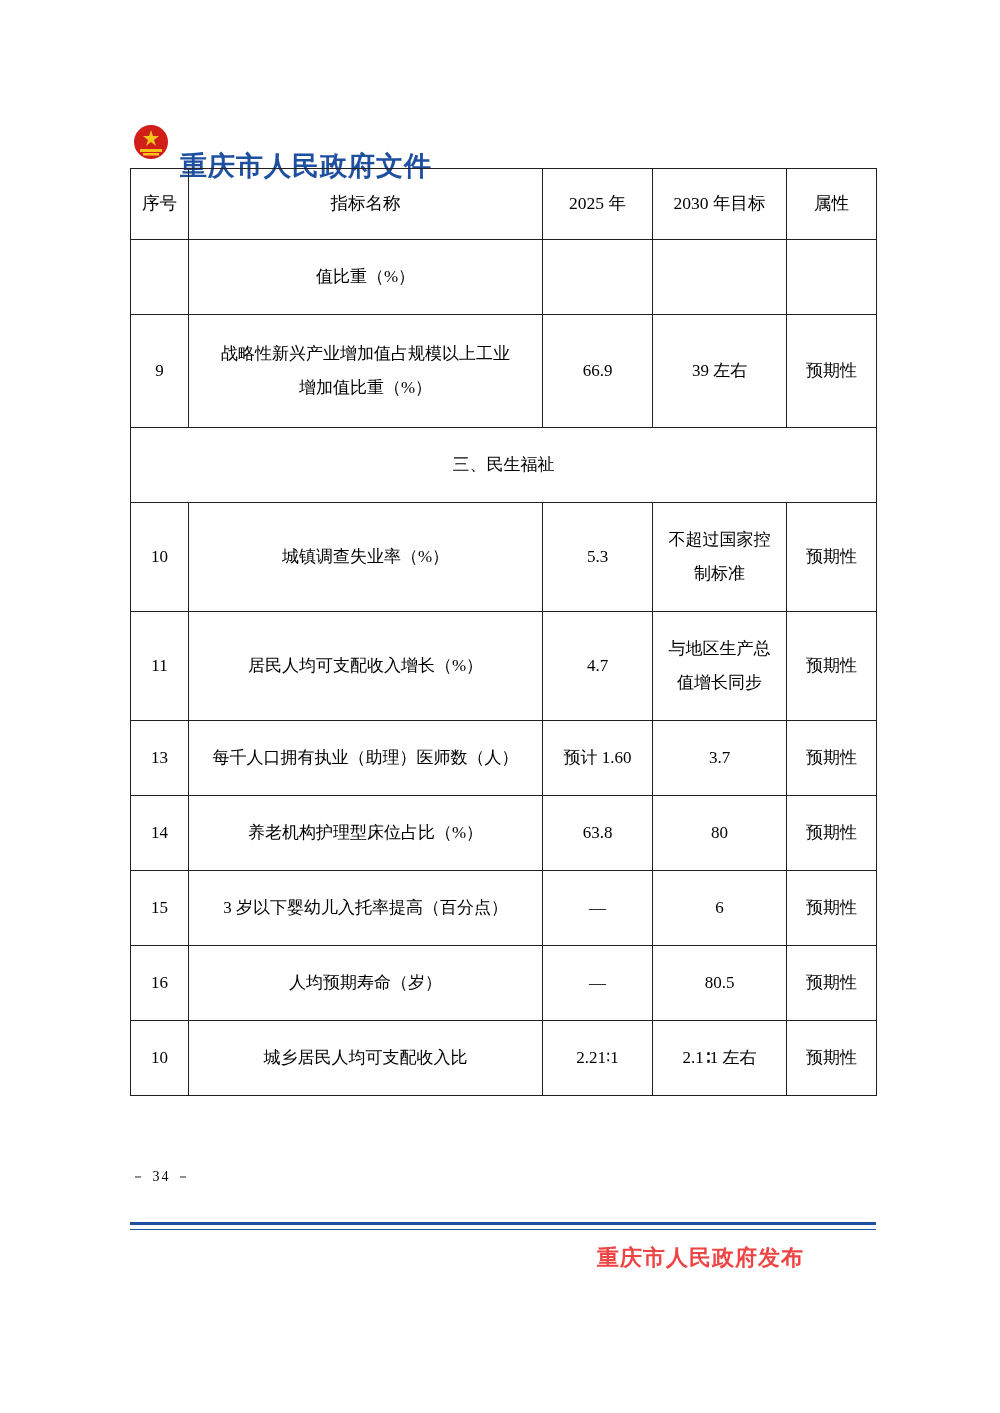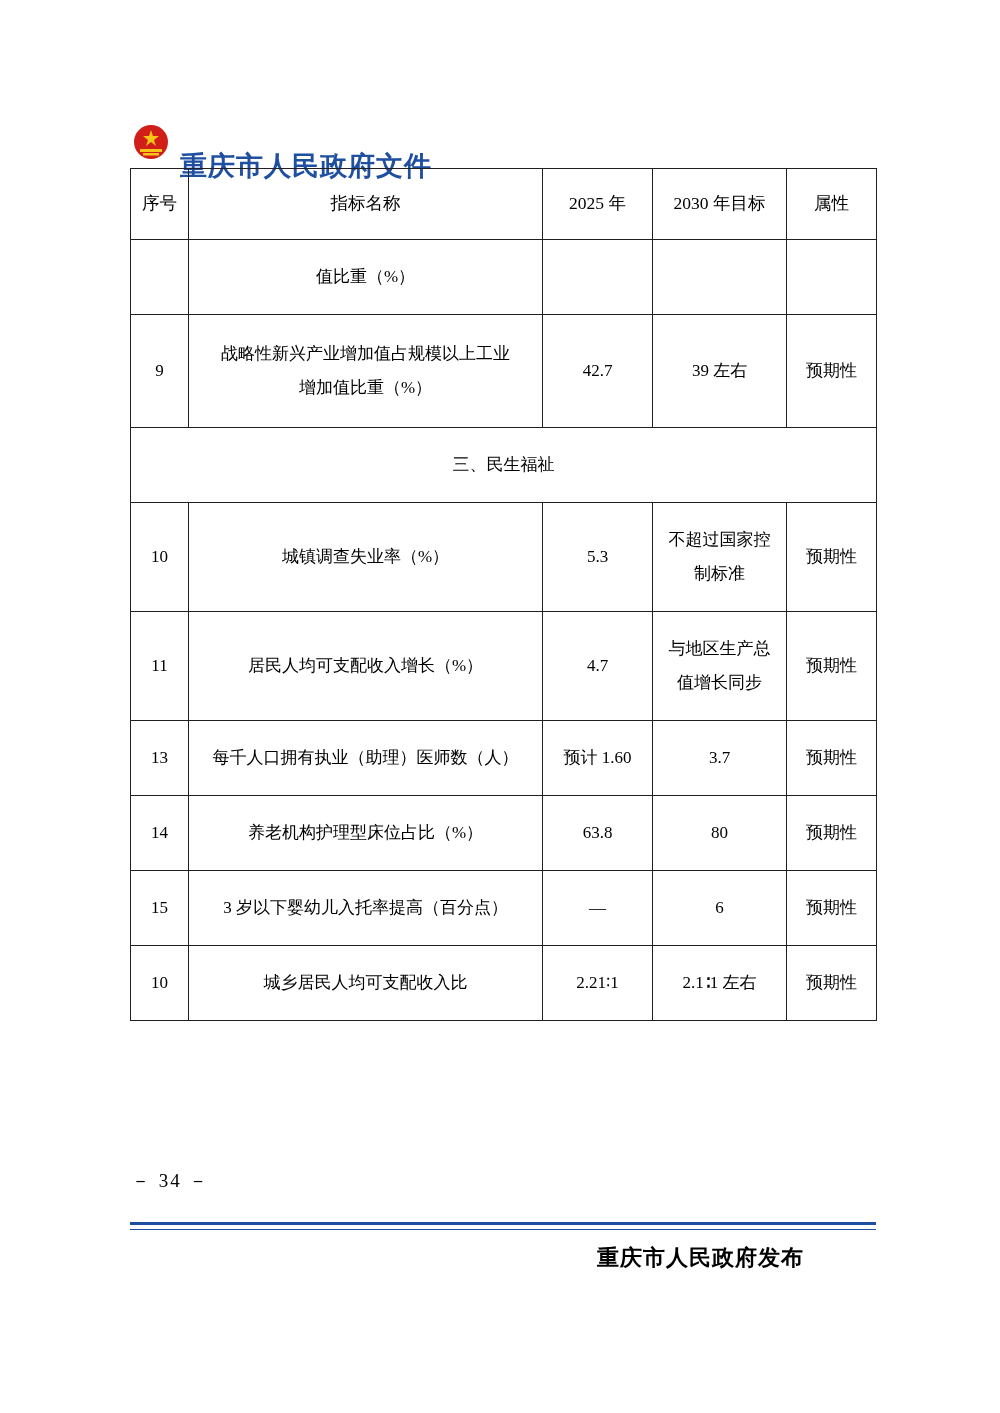--- a/index.html
+++ b/index.html
@@ -104,21 +104,21 @@
     line-height: 2.0;
   }
   .dash {
     letter-spacing: 0;
   }
   
   .page-number {
     position: absolute;
     left: 131px;
     top: 1168px;
-    font-size: 19px;
+    font-size: 14px;
     letter-spacing: 2px;
   }
   .footer-rule {
     position: absolute;
     left: 130px;
     top: 1222px;
     width: 746px;
     height: 3px;
     background: #1f4fa0;
   }
@@ -127,21 +127,21 @@
     height: 1px;
     background: #1f4fa0;
   }
   .footer-pub {
     position: absolute;
     left: 597px;
     top: 1243px;
     font-family: "Liberation Sans", "DejaVu Sans", sans-serif;
     font-weight: bold;
     font-size: 22px;
-    color: #000000;
+    color: #ef4444;
     letter-spacing: 1px;
     white-space: nowrap;
   }
 </style>
 </head>
 <body>
 
 <div class="page">
 
   <div class="doc-header">
@@ -181,21 +181,21 @@
           <td></td>
           <td></td>
         </tr>
 
         <tr>
           <td class="tall2">9</td>
           <td class="name tall2 multi">
             <span class="cell-two-line">战略性新兴产业增加值占规模以上工业</span>
             <span class="cell-two-line">增加值比重（%）</span>
           </td>
-          <td class="tall2">42.7</td>
+          <td class="tall2">66.9</td>
           <td class="tall2">39 左右</td>
           <td class="tall2">预期性</td>
         </tr>
 
         <tr>
           <td class="sect" colspan="5">三、民生福祉</td>
         </tr>
 
         <tr>
           <td class="tall-row">10</td>
@@ -237,20 +237,27 @@
         </tr>
 
         <tr class="r-normal">
           <td>15</td>
           <td class="name">3 岁以下婴幼儿入托率提高（百分点）</td>
           <td class="dash">—</td>
           <td>6</td>
           <td>预期性</td>
         </tr>
 
+        <tr class="r-normal">
+          <td>16</td>
+          <td class="name">人均预期寿命（岁）</td>
+          <td class="dash">—</td>
+          <td>80.5</td>
+          <td>预期性</td>
+        </tr>
 
         <tr class="r-normal">
           <td>10</td>
           <td class="name">城乡居民人均可支配收入比</td>
           <td>2.21∶1</td>
           <td>2.1∶1 左右</td>
           <td>预期性</td>
         </tr>
 
       </tbody>

